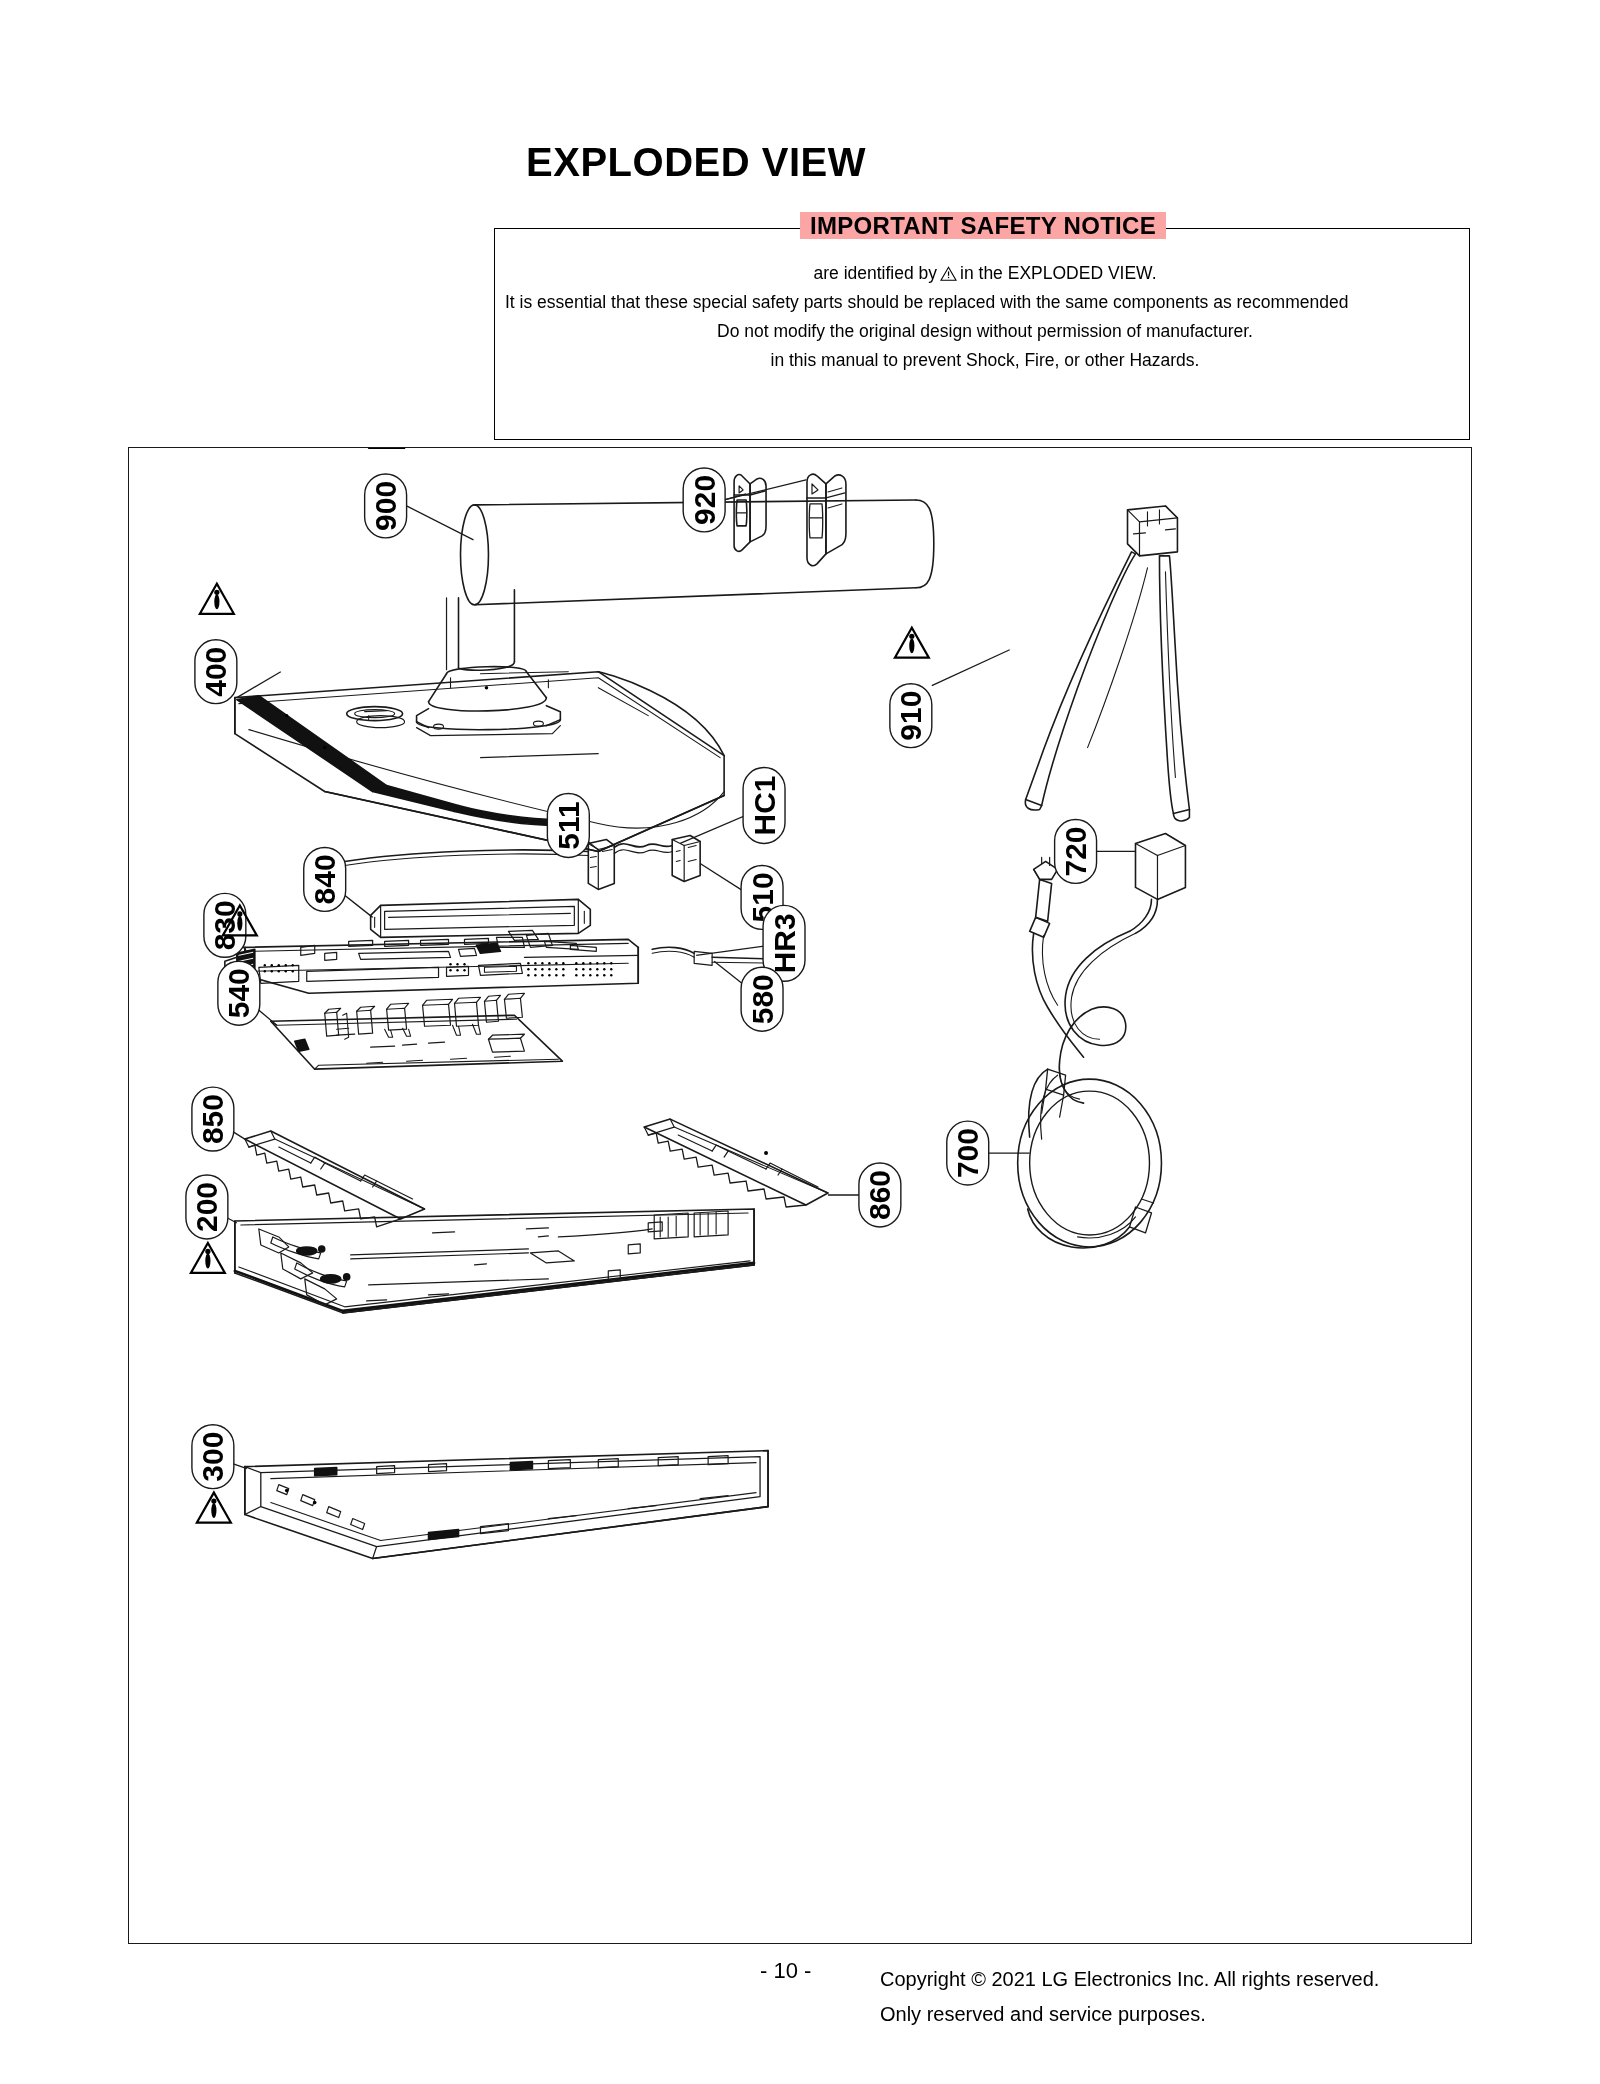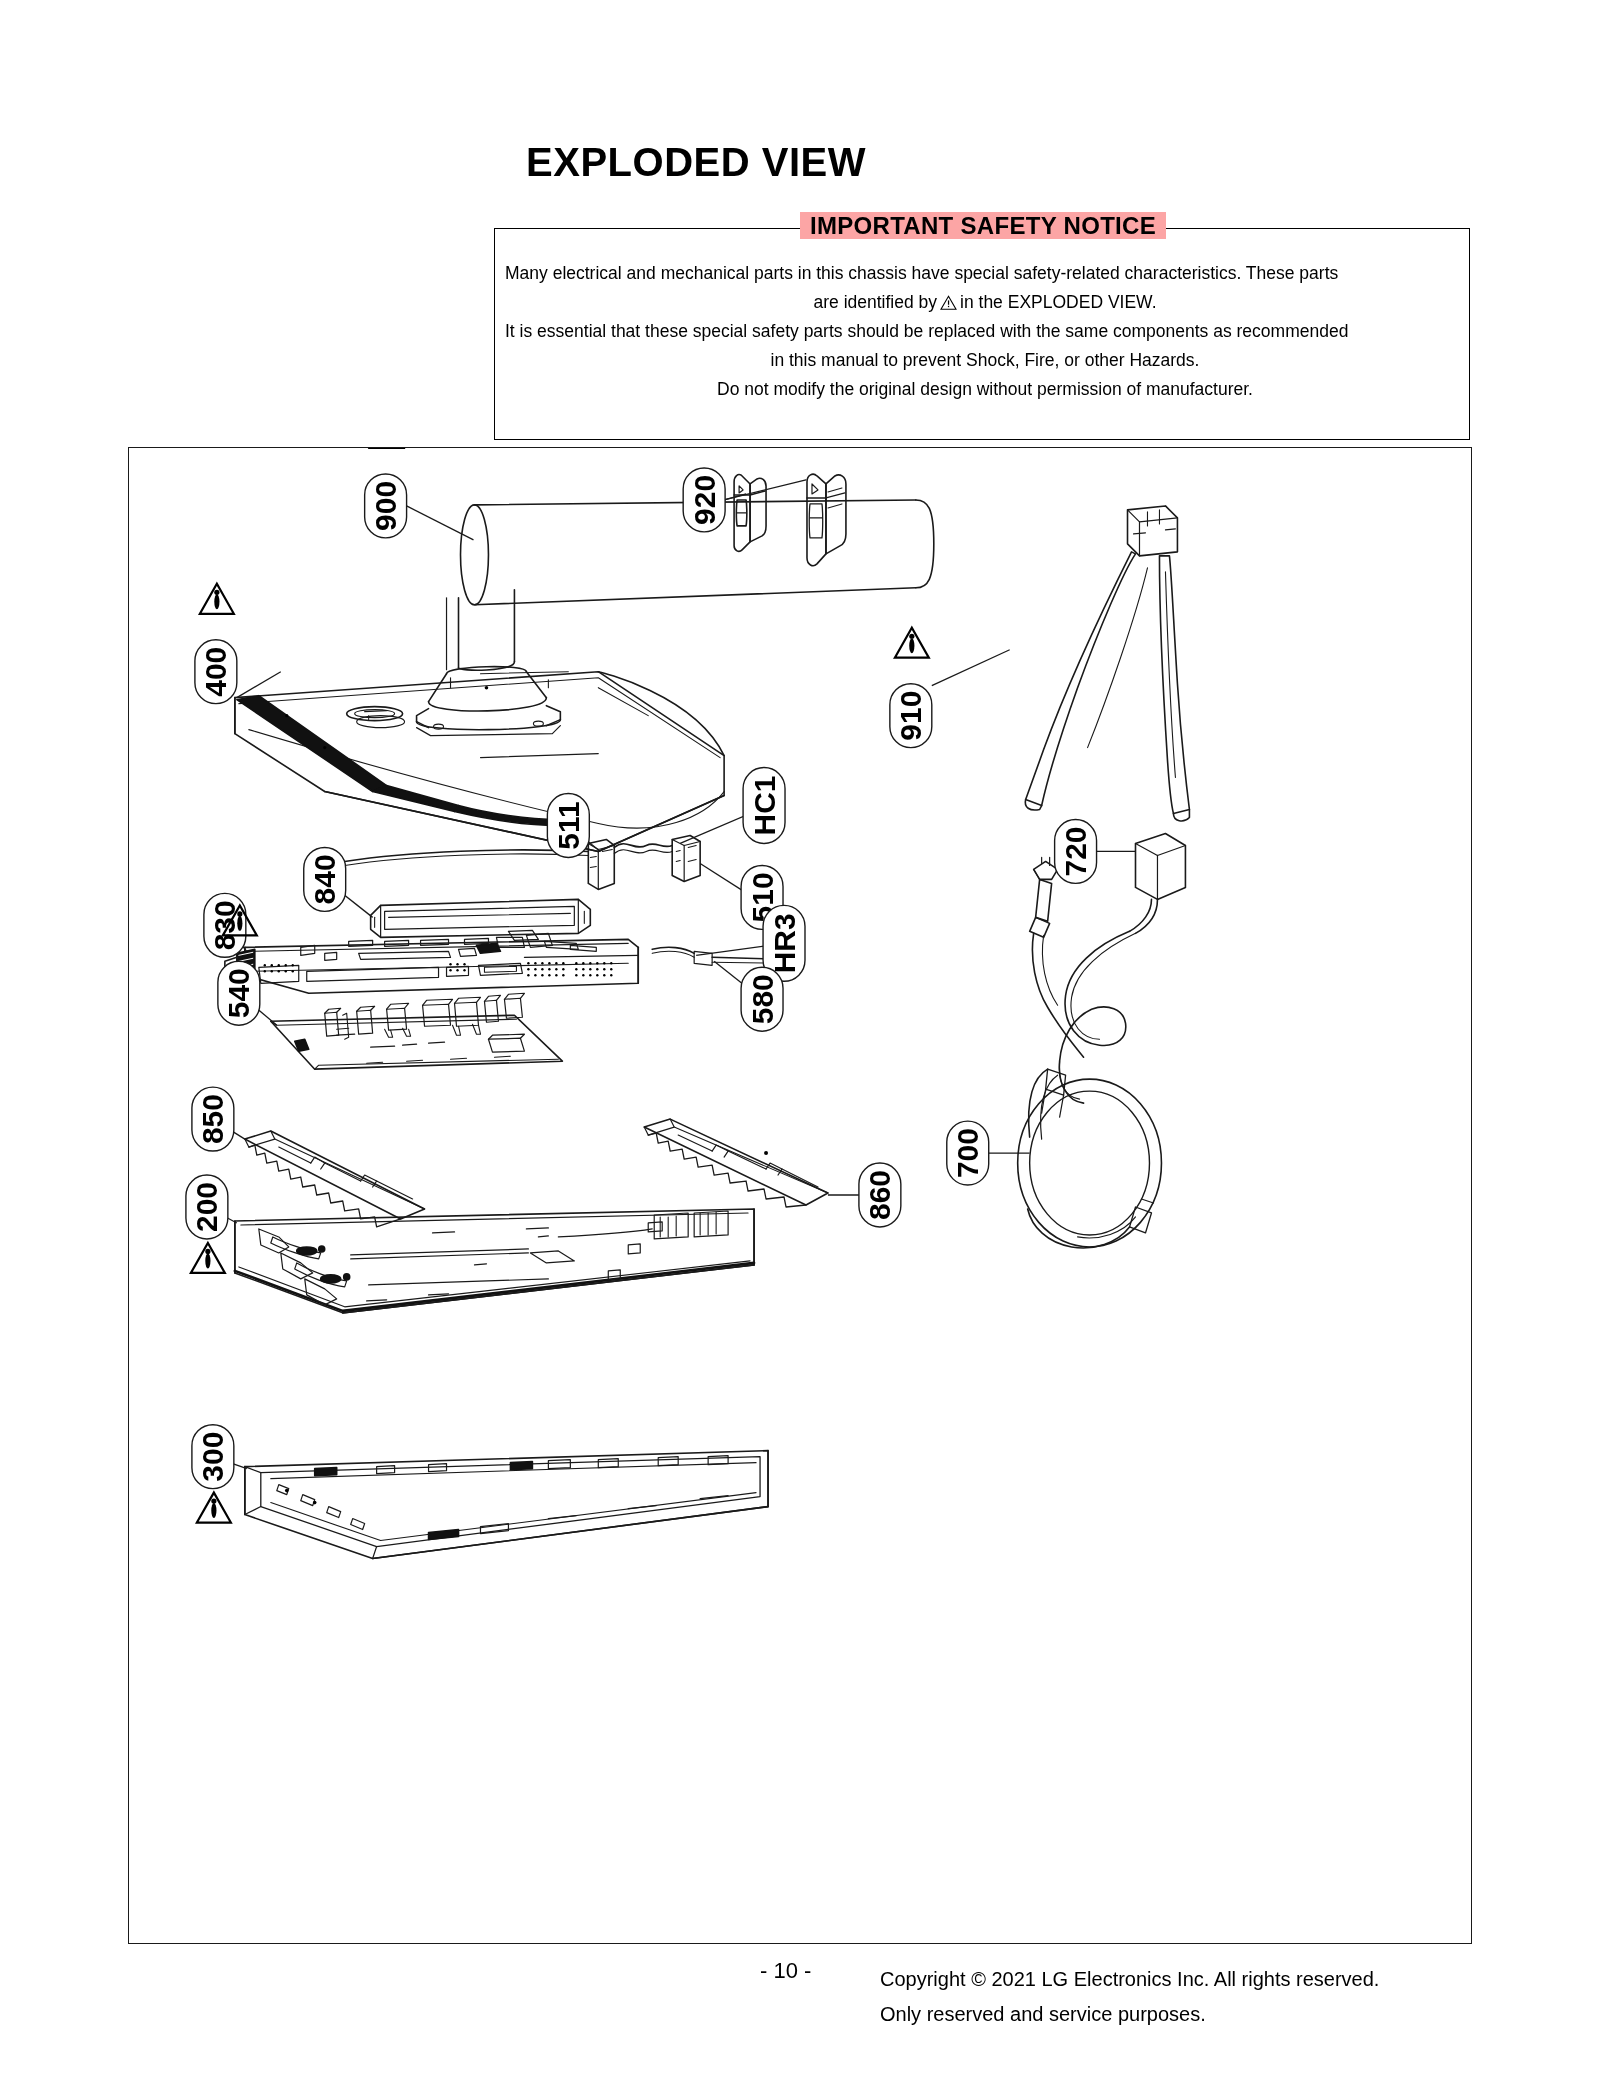--- a/index.html
+++ b/index.html
@@ -122,31 +122,30 @@
 </head>
 <body>
 
 <div class="page-title">EXPLODED VIEW</div>
 
 <div class="safety-box">
   <div class="safety-legend">
     <span>IMPORTANT SAFETY NOTICE</span>
   </div>
   <div class="safety-body">
-    <p class="justified">Many electrical and mechanical parts in this chassis have special safety-related characteristics. These parts</p>
     <p>
       <span>are identified by</span><span class="tri-inline"><svg viewBox="0 0 20 18" width="17" height="15">
             <polygon points="10,1.5 19,17 1,17" fill="none" stroke="#000" stroke-width="1.3"></polygon>
             <rect x="9.3" y="6.5" width="1.5" height="5.2" fill="#000"></rect>
             <rect x="9.3" y="13" width="1.5" height="1.6" fill="#000"></rect>
           </svg></span><span>in the EXPLODED VIEW.</span>
     </p>
     <p class="justified">It is essential that these special safety parts should be replaced with the same components as recommended</p>
+    <p>Do not modify the original design without permission of manufacturer.</p>
     <p>in this manual to prevent Shock, Fire, or other Hazards.</p>
-    <p>Do not modify the original design without permission of manufacturer.</p>
   </div>
 </div>
 
 <div class="drawing-frame">
 <svg class="drawing-svg" viewBox="0 0 1344 1497" preserveAspectRatio="none">
   <defs>
 
     <g id="tri-warn">
       <polygon points="0,-17 30,0 0,17" fill="none" stroke="#000" stroke-width="2.2"></polygon>
       <ellipse cx="12" cy="0" rx="7.5" ry="2.6" fill="#000"></ellipse>

